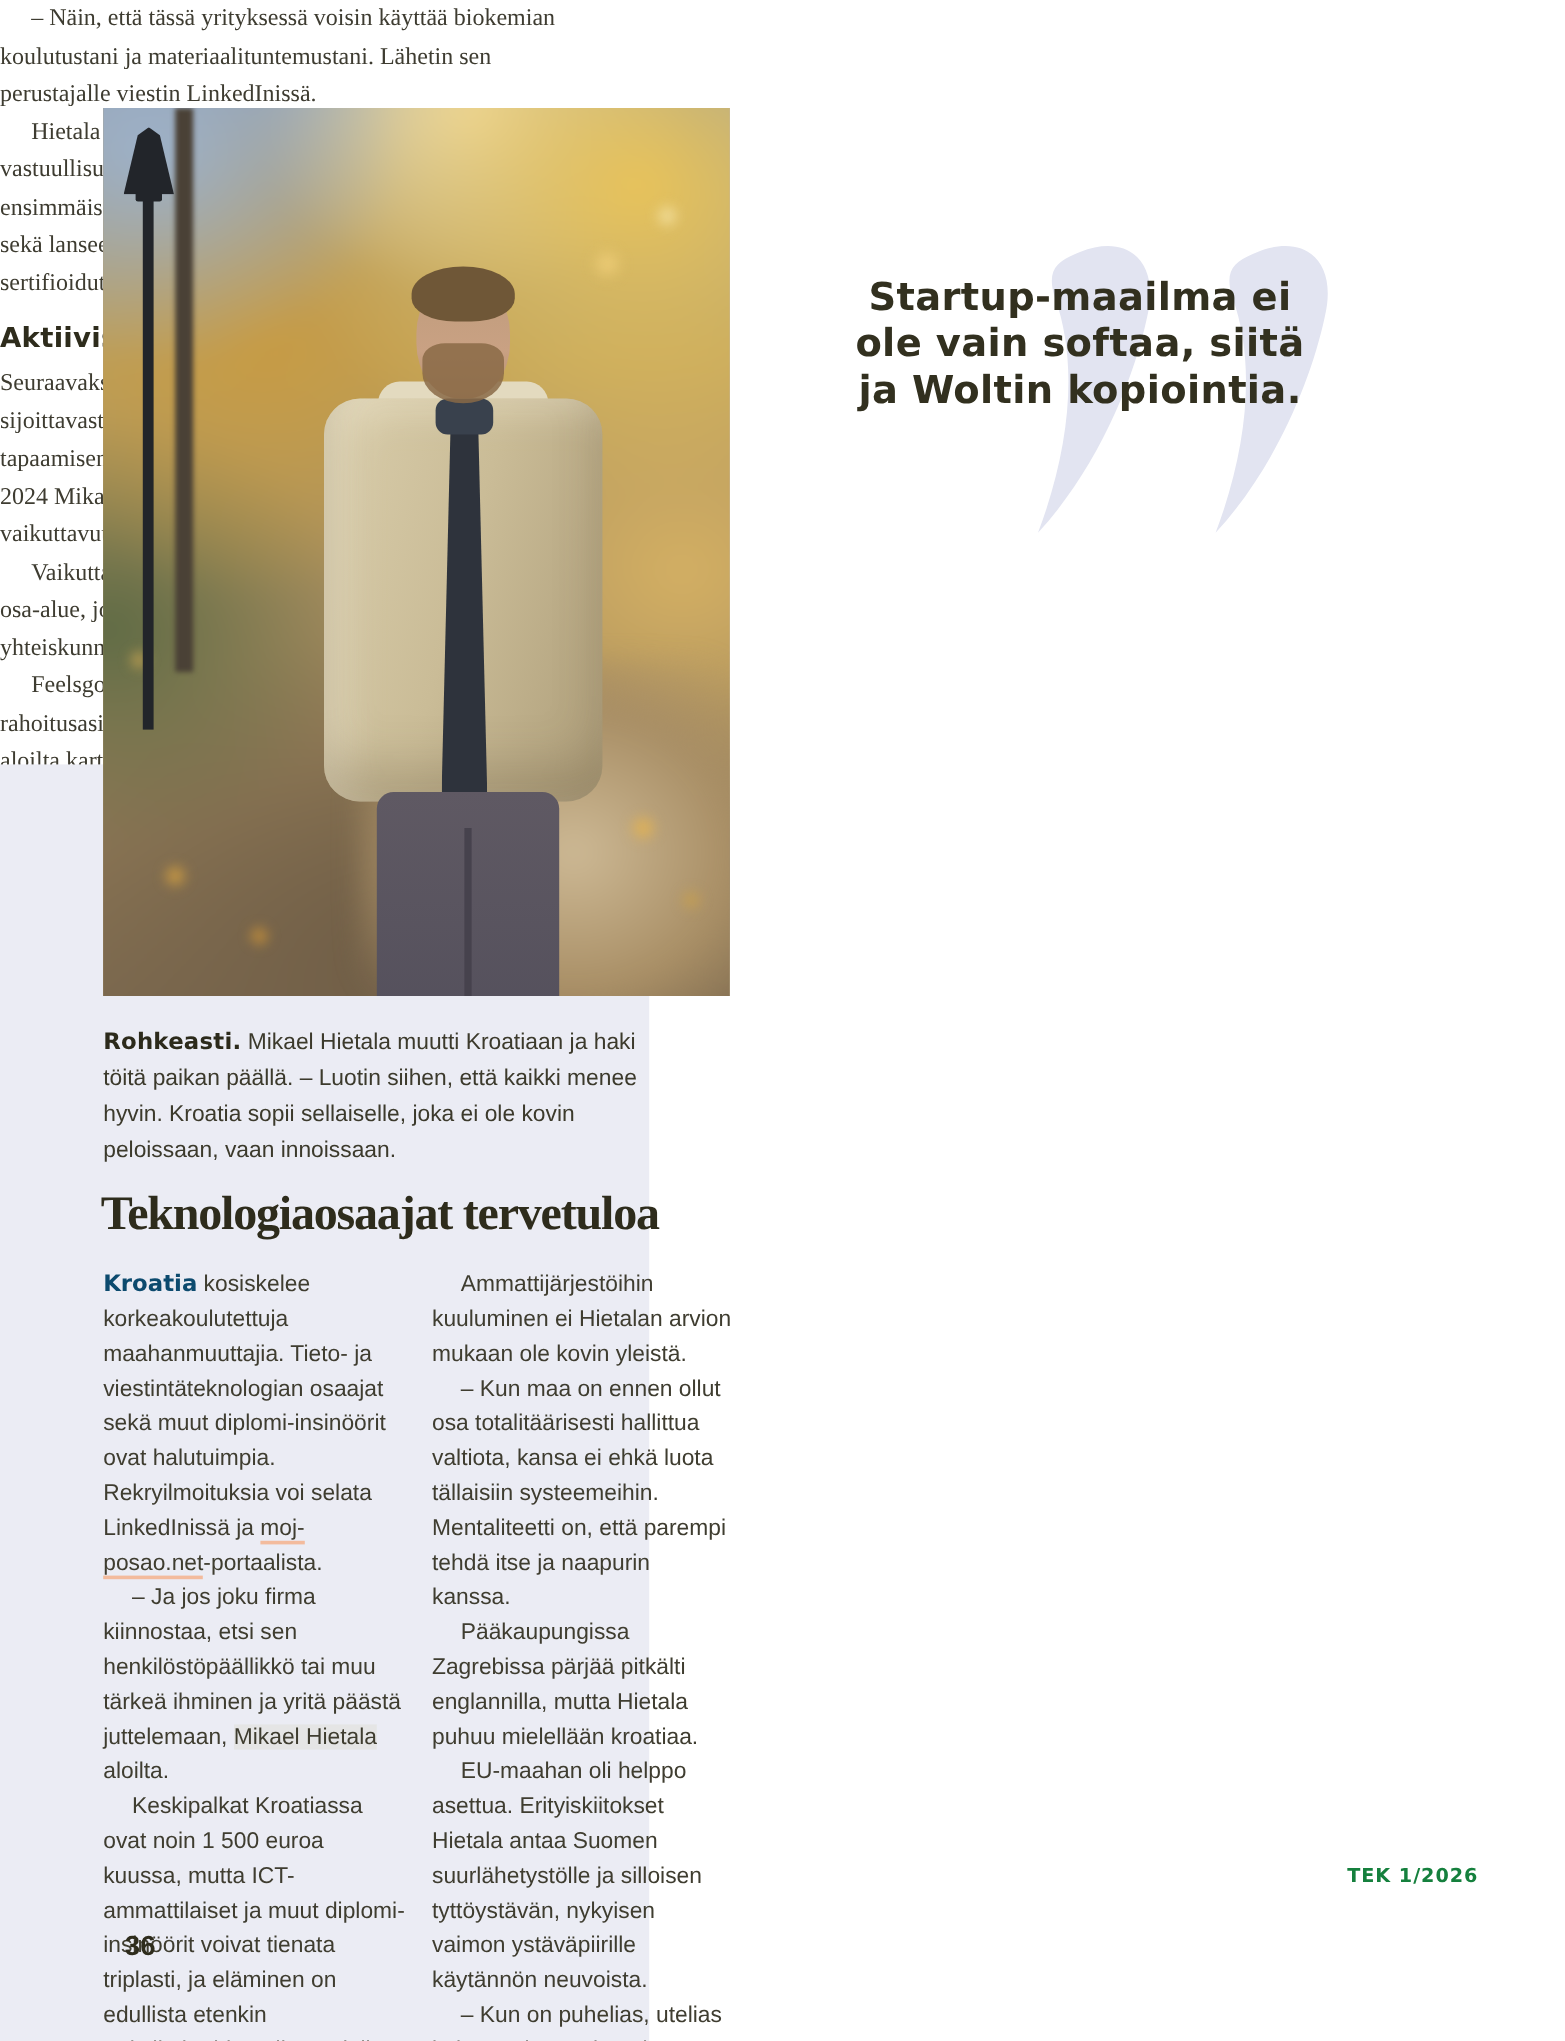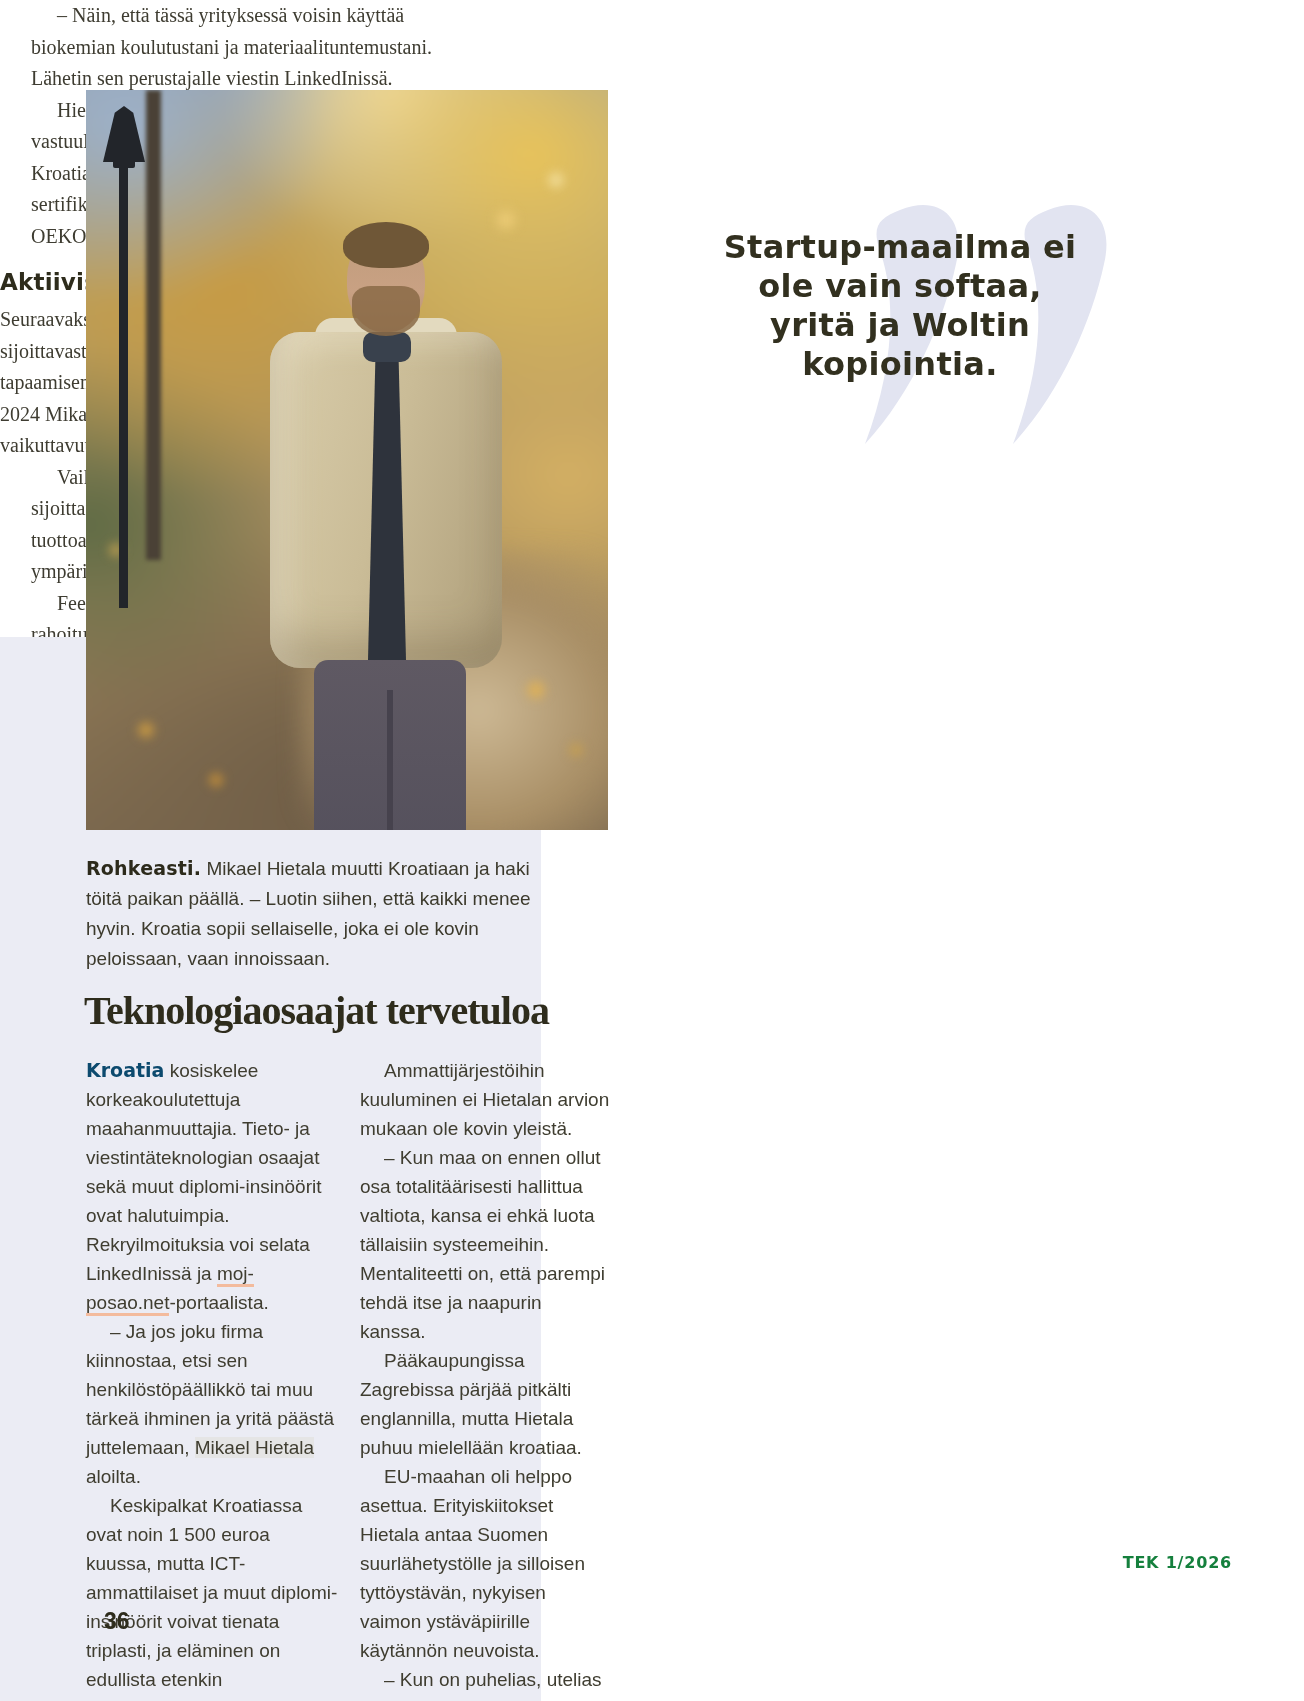--- a/index.html
+++ b/index.html
@@ -70,21 +70,21 @@
   .col p.ind{text-indent:24px;}
   .col-left{left:86px;top:1056px;width:252px;}
   .col-mid{left:360px;top:1056px;width:252px;}
   .lead-bold{font-family:"DejaVu Sans",sans-serif;font-weight:bold;color:#0c4a6e;}
   .link{color:#3f3d30;text-decoration:none;border-bottom:3px solid #f3bb9d;cursor:pointer;}
   .hl{background:#e5e5e5;}
 
   .col-right{left:670px;top:495px;width:468px;
     font-family:"Liberation Serif",serif;font-size:20px;line-height:31.5px;color:#3e3c31;}
   .col-right p{margin:0;}
-  .col-right p.ind{text-indent:26px;padding-left:31px;}
+  .col-right p.ind{text-indent:26px;}
   .subhead{font-family:"DejaVu Sans",sans-serif;font-weight:bold;font-size:23px;line-height:28px;
     color:#2e2c1c;margin:16px 0 8px 0 !important;letter-spacing:.2px;}
 
   
   .quote-wrap{position:absolute;left:660px;top:195px;width:480px;height:250px;}
   .quote-marks{position:absolute;left:145px;top:5px;}
   .quote-text{position:absolute;left:50px;top:33px;width:380px;text-align:center;
     font-family:"DejaVu Sans",sans-serif;font-weight:bold;font-size:32px;line-height:39px;
     letter-spacing:.3px;color:#32301f;}
 
@@ -124,21 +124,21 @@
 
   <div class="caption">
     <b>Rohkeasti.</b><span> Mikael Hietala muutti Kroatiaan ja haki töitä paikan päällä. – Luotin siihen, että kaikki menee hyvin. Kroatia sopii sellaiselle, joka ei ole kovin peloissaan, vaan innoissaan.</span>
   </div>
 
   <div class="quote-wrap">
     <svg class="quote-marks" width="310" height="250" viewBox="0 0 310 250" aria-hidden="true">
       <path fill="#e2e4f1" d="M95,10 C135,-6 162,18 151,64 C139,120 108,192 60,244 C88,170 93,100 74,48 C67,25 75,18 95,10 Z"></path>
       <path fill="#e2e4f1" d="M243,10 C283,-6 310,18 299,64 C287,120 256,192 208,244 C236,170 241,100 222,48 C215,25 223,18 243,10 Z"></path>
     </svg>
-    <div class="quote-text">Startup-maailma ei ole vain softaa, yritä ja Woltin kopiointia.</div>
+    <div class="quote-text">Startup-maailma ei ole vain softaa, siitä ja Woltin kopiointia.</div>
   </div>
 
   <h1 class="headline">Teknologiaosaajat tervetuloa</h1>
 
   <div class="col col-left">
     <p><span class="lead-bold">Kroatia</span><span> kosiskelee korkeakoulutettuja maahanmuuttajia. Tieto- ja viestintäteknologian osaajat sekä muut diplomi-insinöörit ovat halutuimpia. Rekryilmoituksia voi selata LinkedInissä ja </span><span class="link">moj-posao.net</span><span>-portaalista.</span></p>
     <p class="ind"><span>– Ja jos joku firma kiinnostaa, etsi sen henkilöstöpäällikkö tai muu tärkeä ihminen ja yritä päästä juttelemaan, </span><span class="hl">Mikael Hietala</span><span> aloilta.</span></p>
     <p class="ind">Keskipalkat Kroatiassa ovat noin 1 500 euroa kuussa, mutta ICT-ammattilaiset ja muut diplomi-insinöörit voivat tienata triplasti, ja eläminen on edullista etenkin turistikohteiden ulkopuolella.</p>
 
   </div>

